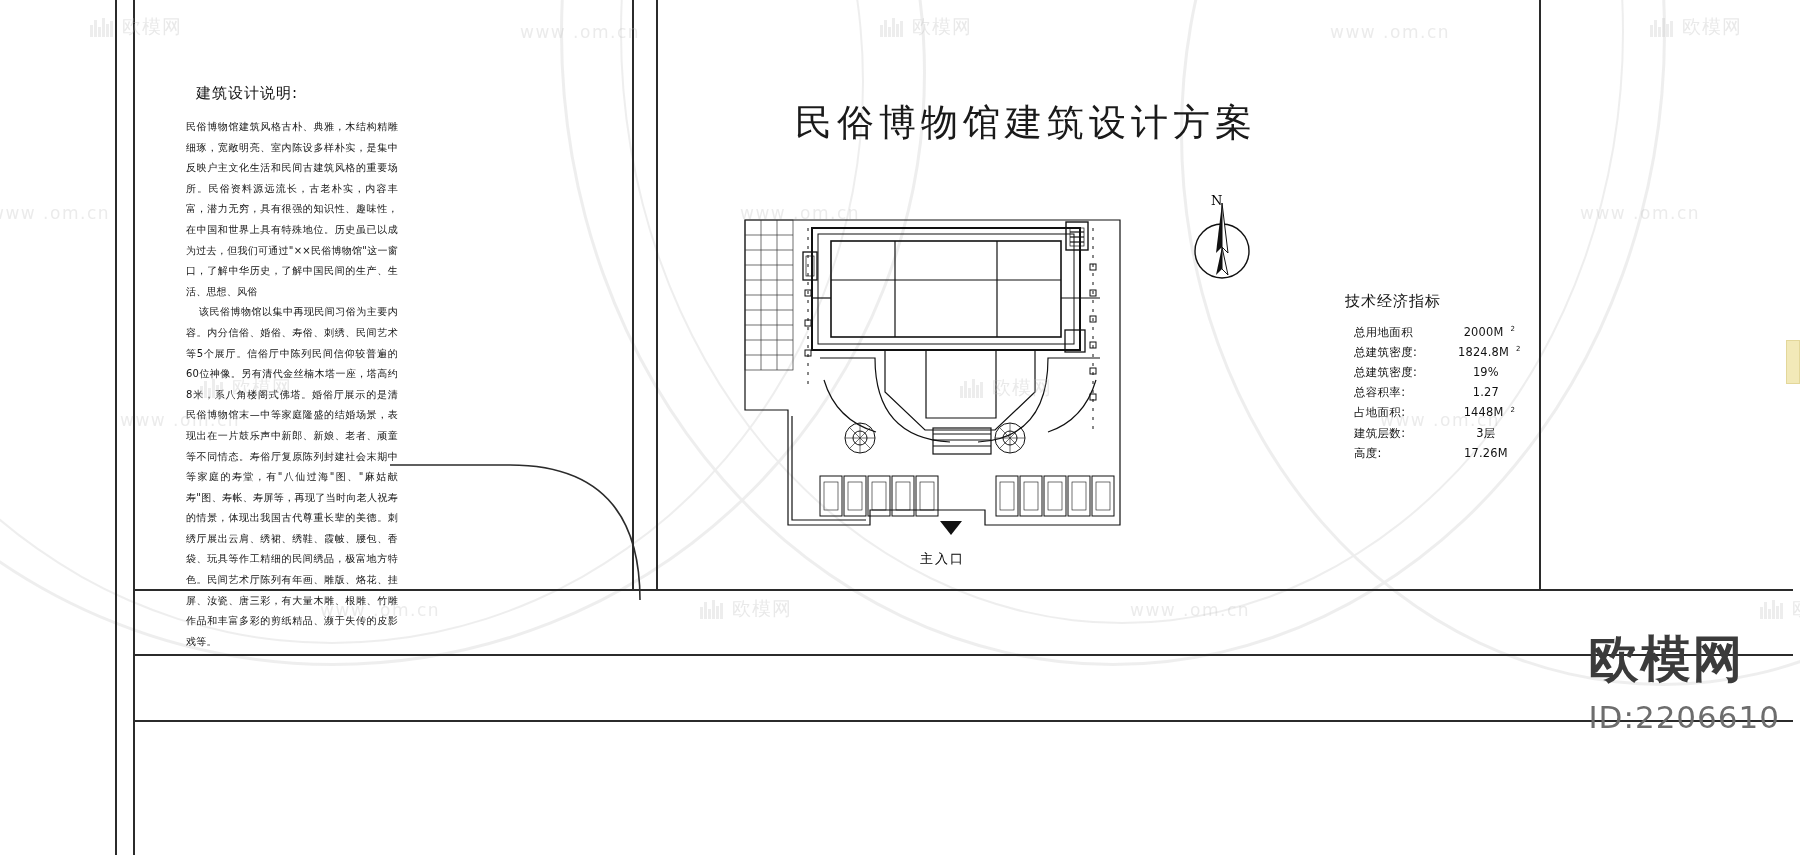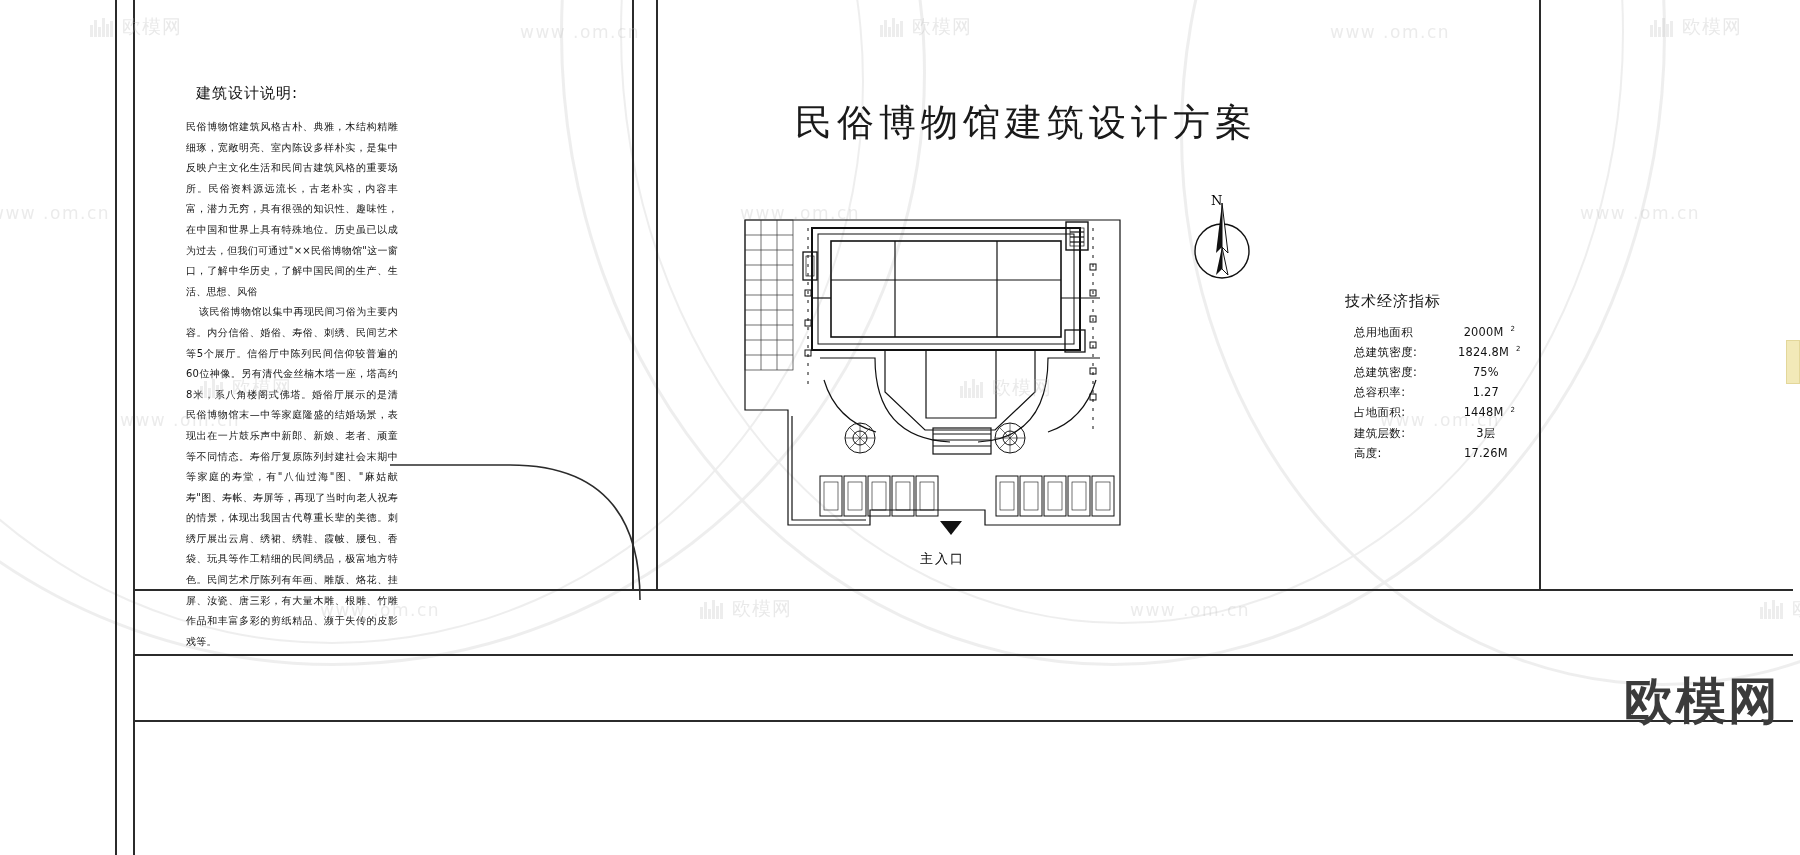--- a/index.html
+++ b/index.html
@@ -126,21 +126,21 @@
     <tr>
       <td class="lbl">总用地面积</td>
       <td class="val"><span>2000M</span><sup>2</sup></td>
     </tr>
     <tr>
       <td class="lbl">总建筑密度:</td>
       <td class="val"><span>1824.8M</span><sup>2</sup></td>
     </tr>
     <tr>
       <td class="lbl">总建筑密度:</td>
-      <td class="val"><span>75%</span><sup></sup></td>
+      <td class="val"><span>19%</span><sup></sup></td>
     </tr>
     <tr>
       <td class="lbl">总容积率:</td>
       <td class="val"><span>1.27</span><sup></sup></td>
     </tr>
     <tr>
       <td class="lbl">占地面积:</td>
       <td class="val"><span>1448M</span><sup>2</sup></td>
     </tr>
     <tr>
@@ -368,15 +368,16 @@
   <div class="wm-url" style="left:740px;top:203px;">www .om.cn</div>
   <div class="wm-url" style="left:1580px;top:203px;">www .om.cn</div>
   <div class="wm-url" style="left:120px;top:410px;">www .om.cn</div>
   <div class="wm-url" style="left:320px;top:600px;">www .om.cn</div>
   <div class="wm-url" style="left:1130px;top:600px;">www .om.cn</div>
   <div class="wm-url" style="left:1380px;top:410px;">www .om.cn</div>
 </div>
 
 <div id="brand">
   <div class="brand-name">欧模网</div>
+  <div class="brand-id">ID:2206610</div>
 </div>
 
 <div id="tab-strip"></div>
 
 </body></html>

